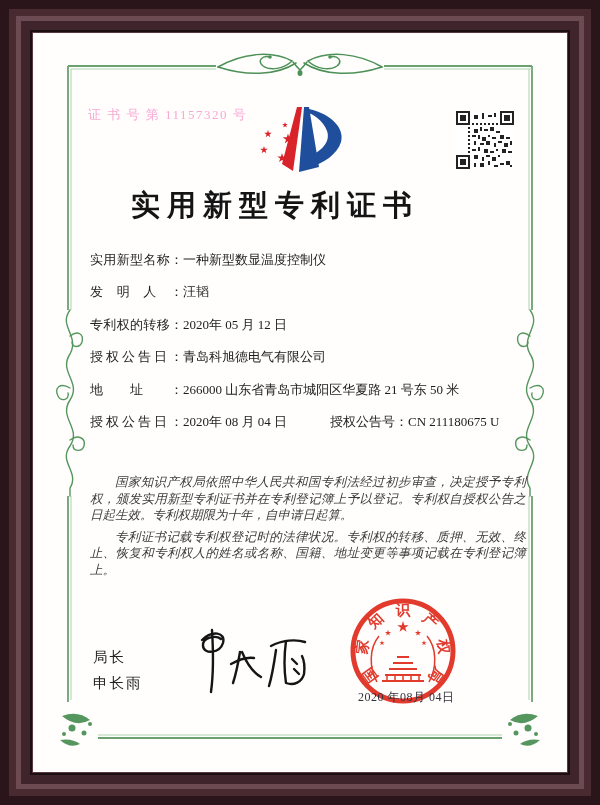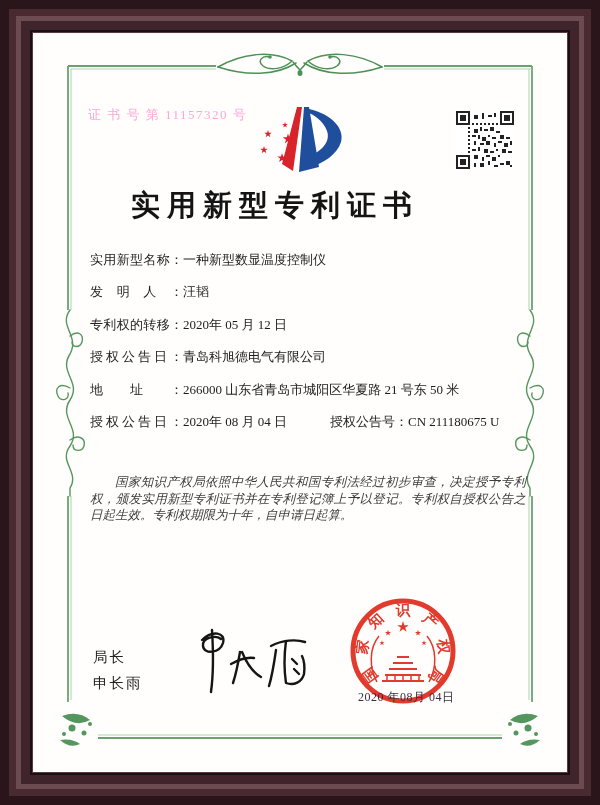--- a/index.html
+++ b/index.html
@@ -163,20 +163,21 @@
   <div class="field-row">
     <span class="flabel">授权公告日：</span><span class="fvalue">2020年 08 月 04 日</span>
     <span class="cell2">
       <span class="flabel">授权公告号：</span><span class="fvalue">CN 211180675 U</span>
     </span>
   </div>
 </div>
 
 <div class="body-text">
   <p>国家知识产权局依照中华人民共和国专利法经过初步审查，决定授予专利权，颁发实用新型专利证书并在专利登记簿上予以登记。专利权自授权公告之日起生效。专利权期限为十年，自申请日起算。</p>
+  <p>专利证书记载专利权登记时的法律状况。专利权的转移、质押、无效、终止、恢复和专利权人的姓名或名称、国籍、地址变更等事项记载在专利登记簿上。</p>
 </div>
 
 <div class="signer">
   <div>局长</div>
   <div>申长雨</div>
 </div>
 
 <svg class="signature" width="150" height="72" viewBox="0 0 150 72">
   <g stroke="#151515" stroke-width="2.4" fill="none" stroke-linecap="round" stroke-linejoin="round">
     <path d="M34,14 C44,4 58,6 55,17 C52,27 36,29 35,20 C34,11 48,9 53,13"></path>

